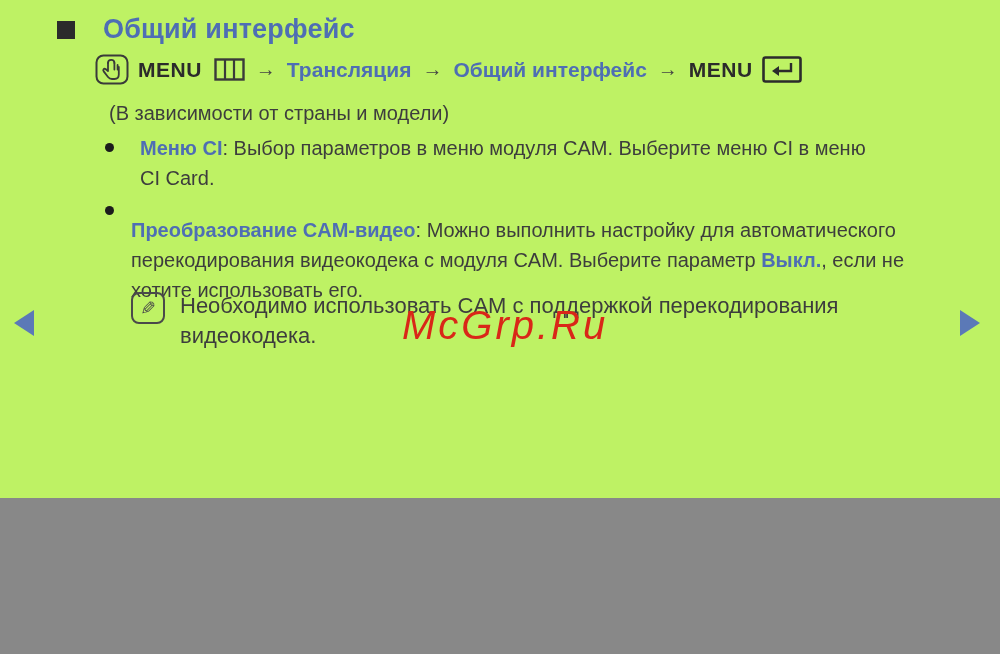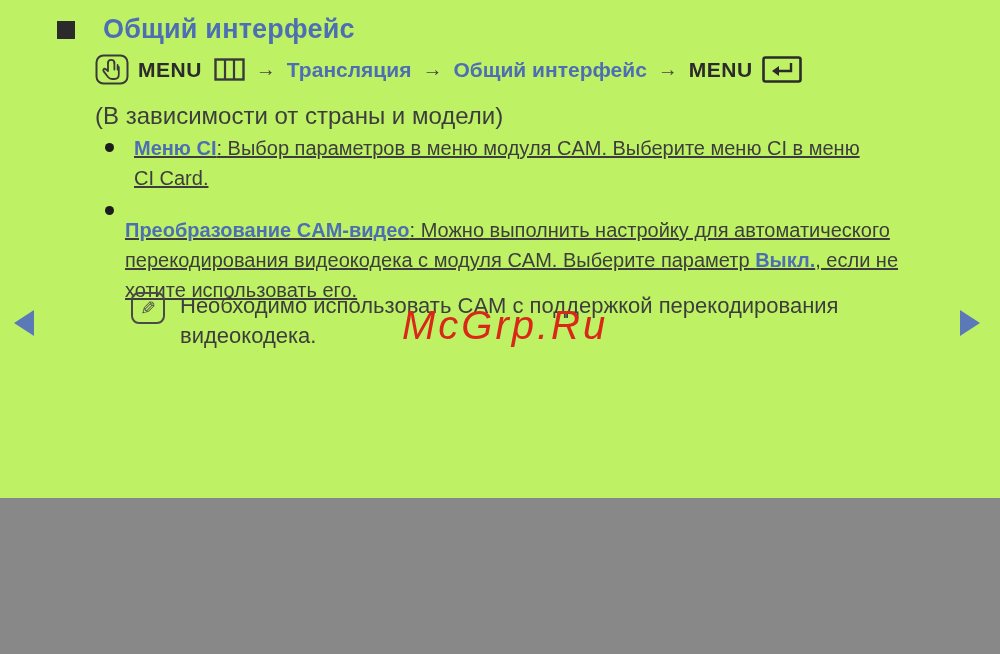--- a/index.html
+++ b/index.html
@@ -19,24 +19,24 @@
 
   
   .menu-path{position:absolute;left:95px;top:54px;display:flex;align-items:center;gap:9px;font-size:21px;}
   .menu-group{display:flex;align-items:center;gap:12px;}
   .bold-black{font-weight:bold;color:#2b2b2b;letter-spacing:0.5px;}
   .blue-bold{font-weight:bold;color:#4e6eb4;text-align:center;}
   .path-arrow{color:#444;font-size:20px;padding:0 2px;}
   .icon-box svg{display:block;}
 
   
-  .paren-line{position:absolute;left:95px;top:102px;font-size:24px;}
+  .paren-line{position:absolute;left:109px;top:102px;font-size:20px;}
   .bullet-item{position:absolute;display:flex;align-items:flex-start;}
   .bullet-item .dot{flex:0 0 auto;width:9px;height:9px;border-radius:50%;background:#1c1c1c;margin-top:10px;}
-  .bullet-item .btxt{margin-left:20px;font-size:20px;line-height:30px;text-decoration:underline;}
+  .bullet-item .btxt{margin-left:26px;font-size:20px;line-height:30px;}
   .bullet1{left:105px;top:133px;}
   .bullet1 .btxt{width:735px;}
   .bullet2{left:105px;top:196px;flex-direction:column;}
   .bullet2 .btxt{width:800px;}
 
   
   .note-row{position:absolute;left:131px;top:291px;display:flex;align-items:flex-start;}
   .note-icon{flex:0 0 auto;width:30px;height:28px;border:2px solid #4a4a4a;border-radius:8px;
     display:flex;align-items:center;justify-content:center;margin-top:1px;}
   .note-icon .pencil{display:inline-block;transform:scaleX(-1);font-size:19px;color:#4a4a4a;line-height:1;}

